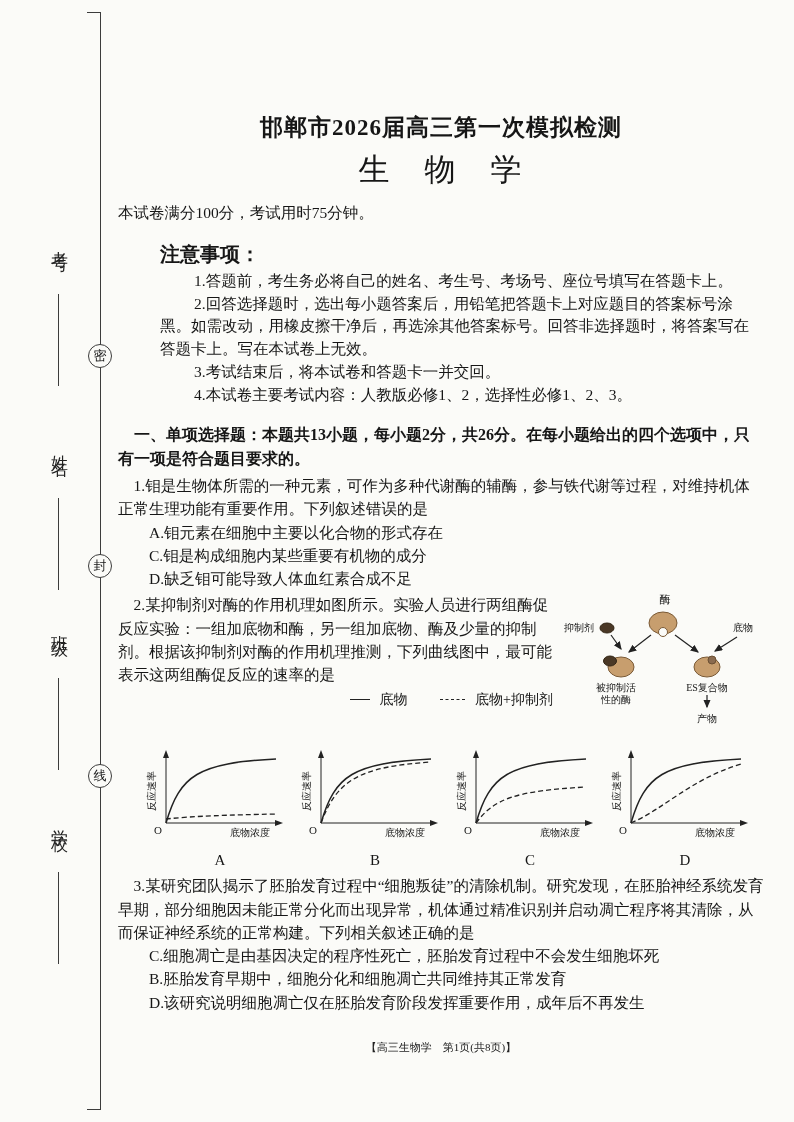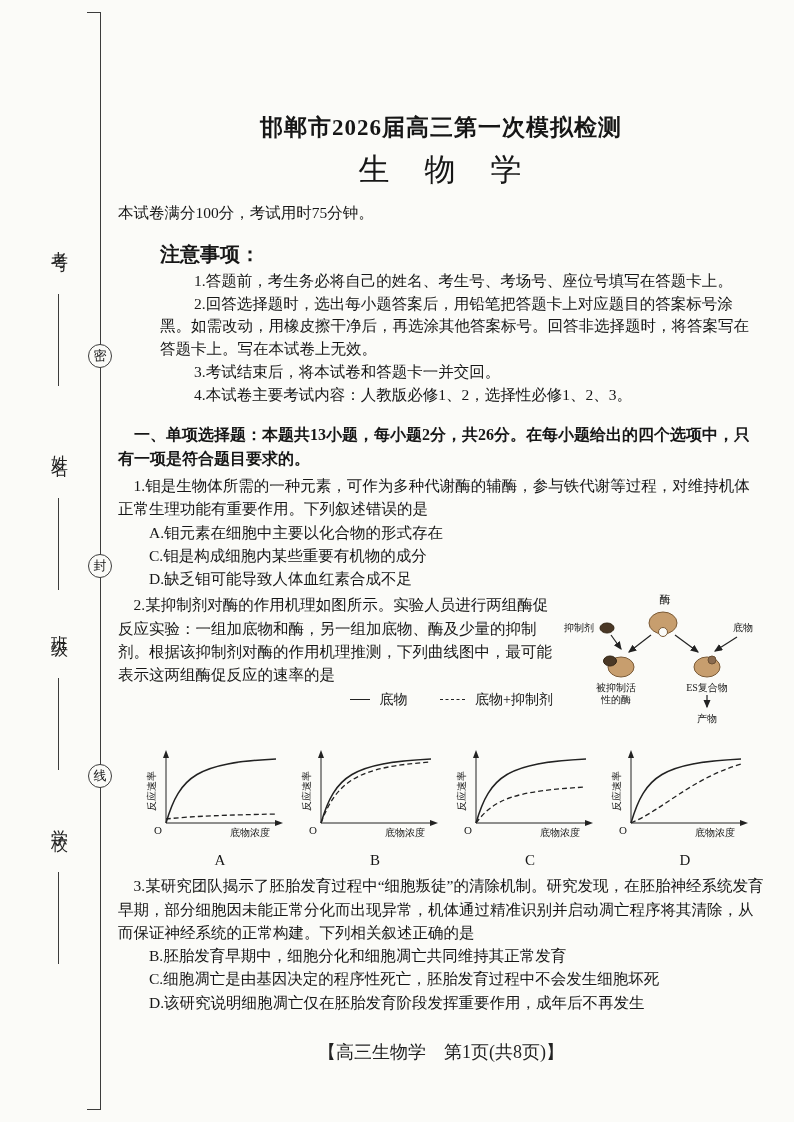--- a/index.html
+++ b/index.html
@@ -51,21 +51,21 @@
   
   .q2-figure { float:right; width:205px; margin:-2px 0 2px 6px; }
   .legend { display:flex; align-items:center; gap:10px; margin:3px 0 0 232px; font-size:14px; white-space:nowrap; }
   .legend-sample-solid  { display:inline-block; width:40px; height:0; border-top:1.6px solid #222; }
   .legend-sample-dashed { display:inline-block; width:52px; height:0; border-top:1.6px dashed #222; margin-left:22px; }
 
   .graphs { clear:both; display:flex; gap:3px; margin:8px 0 0 26px; }
   .graph  { width:152px; text-align:center; }
   .graph-label { font-size:15px; margin-top:1px; }
 
-  .footer { margin-top:26px; text-align:center; font-size:18px; color:#222; }
+  .footer { margin-top:26px; text-align:center; font-size:11px; color:#222; }
 
   svg text { fill:#161616; font-family:"Liberation Serif", serif; }
 </style>
 </head>
 <body>
 
 <div class="seal-vline"></div>
 <div class="seal-tick tick-top"></div>
 <div class="seal-tick tick-bottom"></div>
 
@@ -214,20 +214,20 @@
           <path d="M22,78 C55,64 82,34 132,19" fill="none" stroke="#222" stroke-width="1.3" stroke-dasharray="5 3"></path>
         </svg>
         <div class="graph-label">D</div>
       </div>
 
     </div>
   </div>
 
   <div class="question">
     <div class="stem">3.某研究团队揭示了胚胎发育过程中“细胞叛徒”的清除机制。研究发现，在胚胎神经系统发育早期，部分细胞因未能正常分化而出现异常，机体通过精准识别并启动凋亡程序将其清除，从而保证神经系统的正常构建。下列相关叙述正确的是</div>
+    <div class="option">C.细胞凋亡是由基因决定的程序性死亡，胚胎发育过程中不会发生细胞坏死</div>
     <div class="option">B.胚胎发育早期中，细胞分化和细胞凋亡共同维持其正常发育</div>
-    <div class="option">C.细胞凋亡是由基因决定的程序性死亡，胚胎发育过程中不会发生细胞坏死</div>
     <div class="option">D.该研究说明细胞凋亡仅在胚胎发育阶段发挥重要作用，成年后不再发生</div>
   </div>
 
   <div class="footer">【高三生物学　第1页(共8页)】</div>
 
 </div>
 
 </body></html>

